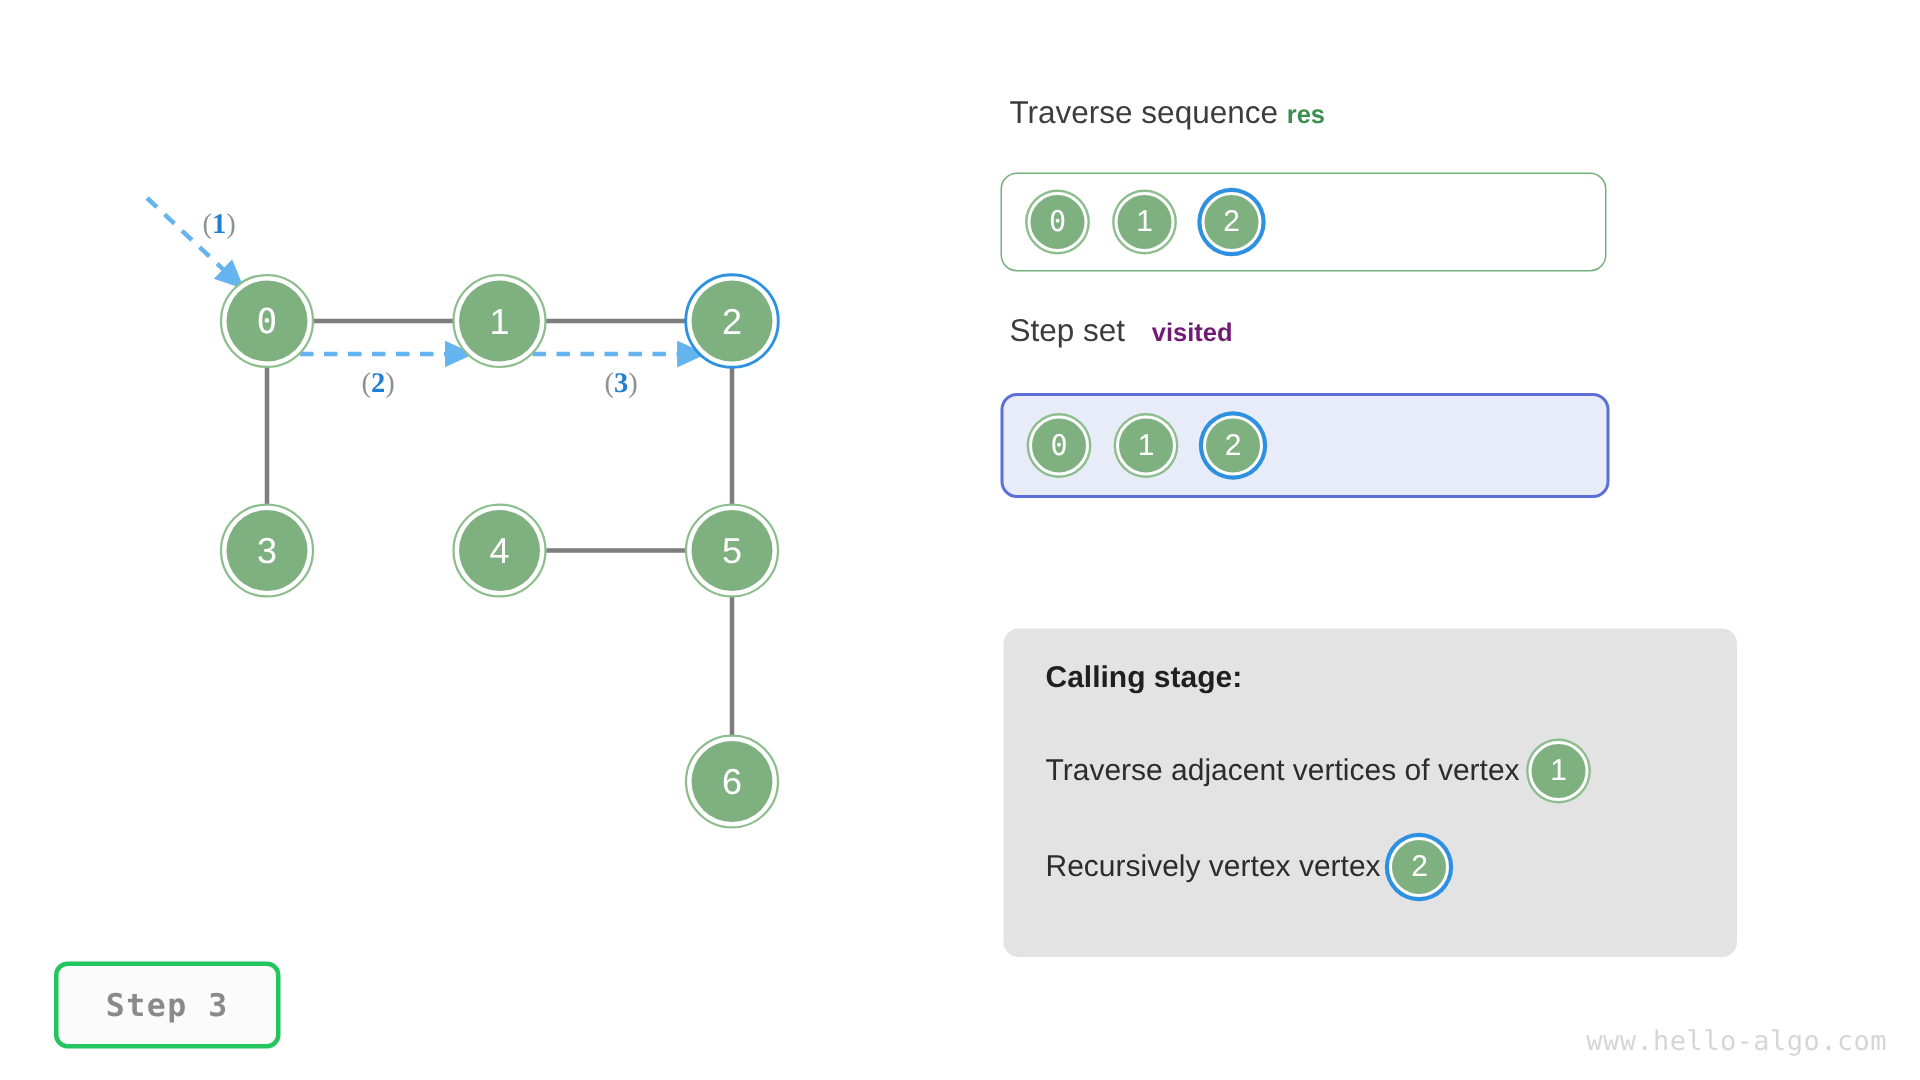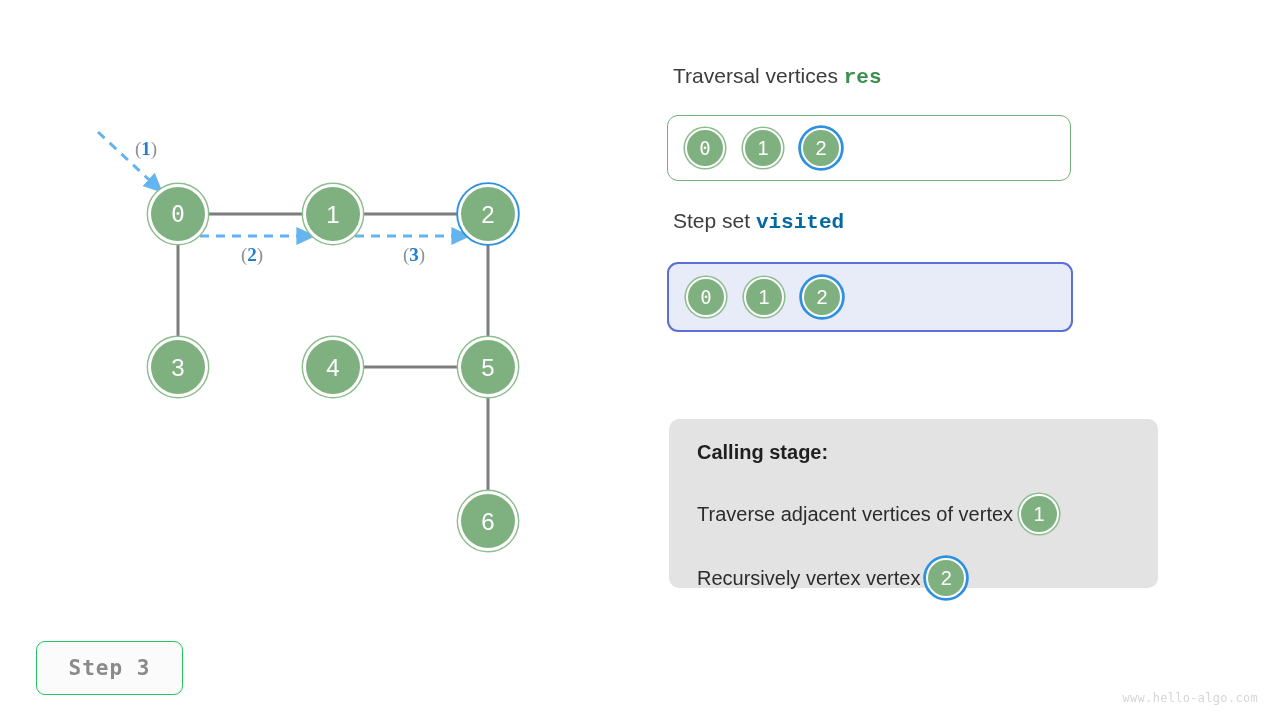--- a/index.html
+++ b/index.html
@@ -47,65 +47,65 @@
   .paren { fill: #8d9196; }
   .digit { fill: #1f7fd0; font-weight: bold; }
 
   
   #step-badge {
     position: absolute;
     left: 36px;
     top: 641px;
     width: 145px;
     height: 52px;
-    border: 1px solid #22c55e;
+    border: 3px solid #22c55e;
     border-radius: 9px;
     background: #fbfbfb;
     display: flex;
     align-items: center;
     justify-content: center;
     font-family: "DejaVu Sans Mono", monospace;
     font-weight: bold;
     font-size: 21px;
     color: #8a8a8a;
     letter-spacing: 1px;
   }
 
   
   #watermark {
     position: absolute;
     right: 22px;
     bottom: 15px;
     font-family: "DejaVu Sans Mono", monospace;
-    font-size: 12px;
+    font-size: 18px;
     color: #d6d6d6;
     letter-spacing: 0.3px;
   }
 
   
   #right-panel {
     position: absolute;
     left: 667px;
     top: 0;
     width: 613px;
     height: 720px;
   }
 
   .section-title {
     font-size: 21px;
     color: #3c3c3c;
     white-space: nowrap;
   }
   .section-title .code {
-    font-family: Liberation Mono, monospace;
+    font-family: Liberation Sans, sans-serif;
     font-weight: bold;
-    font-size: 21px;
+    font-size: 17px;
   }
   .code-green { color: #3b8f4e; }
-  .code-blue  { color: #0369a1; }
+  .code-blue  { color: #701a75; margin-left: 12px; }
 
   #res-title { position: absolute; left: 6px; top: 64px; }
   #res-box {
     position: absolute;
     left: 0px;
     top: 115px;
     width: 404px;
     height: 66px;
     border: 1.6px solid #74b07b;
     border-radius: 11px;
@@ -160,21 +160,21 @@
   .chip.active {
     box-shadow: 0 0 0 2.8px #2e90e0;
   }
 
   
   #calling-box {
     position: absolute;
     left: 2px;
     top: 419px;
     width: 489px;
-    height: 169px;
+    height: 219px;
     background: #e3e3e3;
     border-radius: 10px;
     box-sizing: border-box;
     padding: 22px 26px 0 28px;
   }
   #calling-heading {
     font-size: 20px;
     font-weight: bold;
     color: #1f1f1f;
     margin-bottom: 24px;
@@ -263,21 +263,21 @@
       </g>
   </svg>
 </div>
 
 <div id="step-badge">Step 3</div>
 <div id="watermark">www.hello-algo.com</div>
 
 <div id="right-panel">
 
   <div id="res-title" class="section-title">
-    <span>Traversal vertices </span><span class="code code-green">res</span>
+    <span>Traverse sequence </span><span class="code code-green">res</span>
   </div>
 
   <div id="res-box">
       <div class="chip mono">0</div>
       <div class="chip">1</div>
       <div class="chip active">2</div>
     </div>
 
   <div id="visited-title" class="section-title">
     <span>Step set </span><span class="code code-blue">visited</span>

